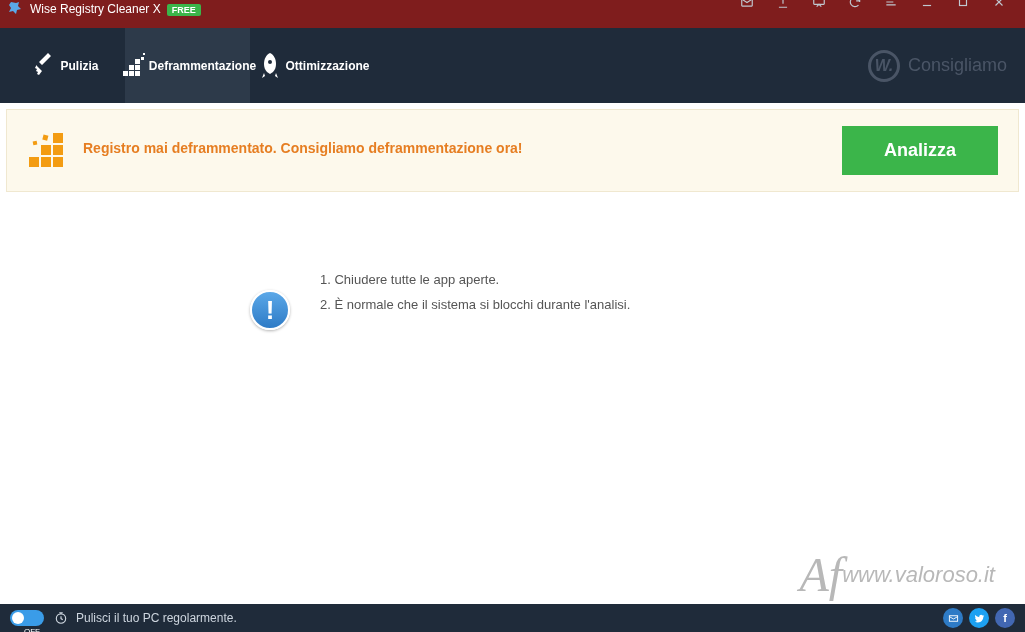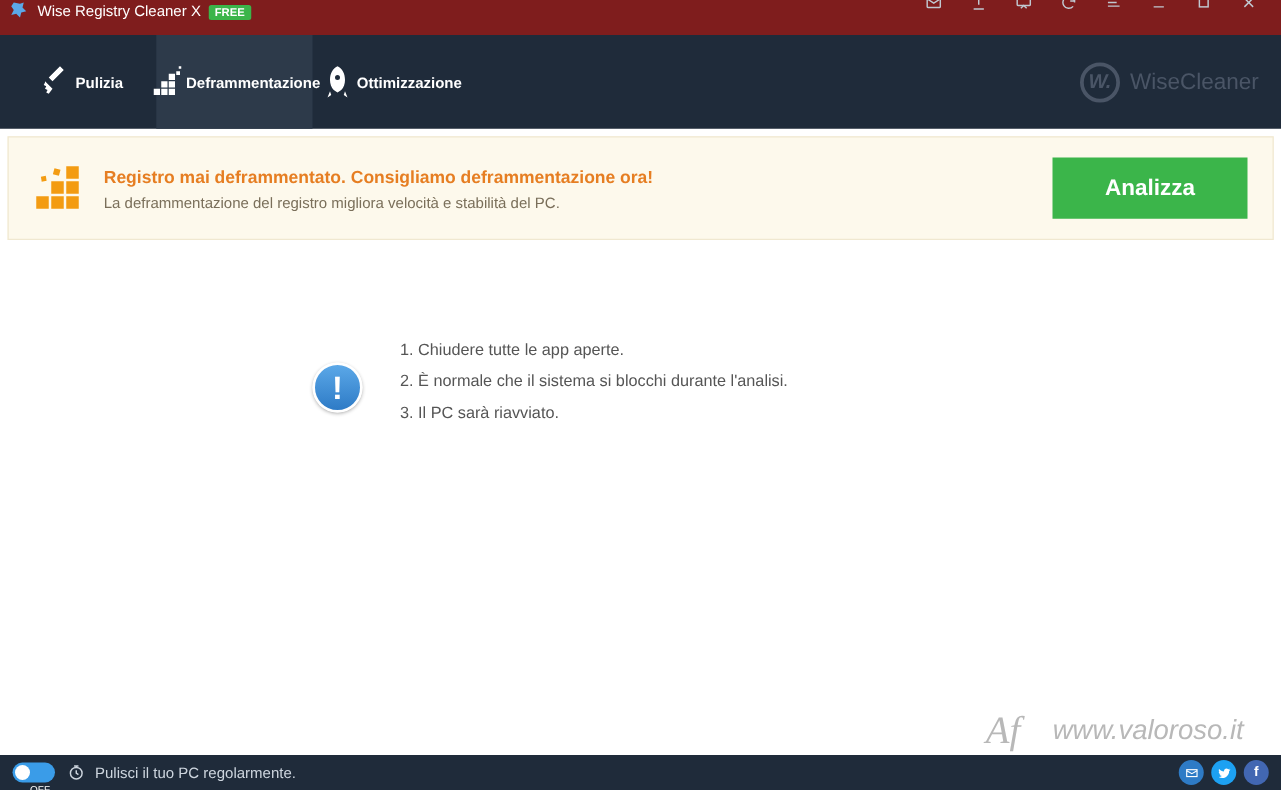--- a/index.html
+++ b/index.html
@@ -24,21 +24,21 @@
 .banner-text{flex:1}
 .banner-title{color:#e67e22;font-weight:bold;font-size:14px;margin-bottom:6px}
 .banner-sub{color:#7a6f5a;font-size:12px}
 .analyze-btn{background:#3bb54a;color:#fff;border:none;padding:14px 42px;font-size:18px;font-weight:bold;cursor:pointer}
 .content{position:relative;height:430px}
 .steps{position:absolute;left:250px;top:80px;display:flex;align-items:flex-start}
 .info-icon{width:40px;height:40px;border-radius:50%;background:linear-gradient(180deg,#5ba8e8,#2e7bc6);display:flex;align-items:center;justify-content:center;color:#fff;font-size:26px;font-weight:bold;margin-right:30px;margin-top:18px;border:2px solid #fff;box-shadow:0 1px 3px rgba(0,0,0,.3)}
 .step-list{font-size:13px;color:#555}
 .step-list div{margin-bottom:10px}
 .watermark{position:absolute;right:30px;bottom:20px;color:#b8b8b8;font-style:italic;font-size:22px;display:flex;align-items:center;font-family:Georgia,serif}
-.wm-sig{font-size:31px;margin-right:26px;font-family:"Brush Script MT",cursive;color:#b8b8b8}
+.wm-sig{font-size:48px;margin-right:0;font-family:"Brush Script MT",cursive;color:#b8b8b8}
 .statusbar{position:absolute;bottom:0;left:0;right:0;height:28px;background:#1f2b3a;display:flex;align-items:center;padding:0 10px;color:#cdd5de;font-size:12px}
 .toggle{width:34px;height:16px;background:#3a9ce8;border-radius:8px;position:relative;margin-right:10px;cursor:pointer}
 .toggle-knob{width:12px;height:12px;background:#fff;border-radius:50%;position:absolute;top:2px;left:2px}
 .toggle-text{position:absolute;right:4px;top:17px;font-size:8px;color:#fff;font-weight:normal}
 .sb-icon{margin-right:8px;display:flex;align-items:center;color:#cdd5de}
 .sb-spacer{flex:1}
 .sb-social{width:20px;height:20px;border-radius:50%;margin-left:6px;display:flex;align-items:center;justify-content:center;cursor:pointer;font-size:11px;color:#fff;font-weight:bold}
 .sb-mail{background:#2e7bc6}
 .sb-tw{background:#1da1f2}
 .sb-fb{background:#4267b2}
@@ -126,51 +126,49 @@
   <div class="tab">
     <div class="tab-icon">
       <svg width="30" height="30" viewBox="0 0 30 30">
           <path fill="#fff" d="M15 2c4 2 6 6 6 11 0 3-1 6-3 8l-3 2-3-2c-2-2-3-5-3-8 0-5 2-9 6-11zm0 7a2 2 0 100 4 2 2 0 000-4zM9 22l-2 5 3-2zM21 22l2 5-3-2z"></path>
         </svg>
     </div>
     <div class="tab-label">Ottimizzazione</div>
   </div>
   <div class="brand">
     <div class="brand-logo">W.</div>
-    <div class="brand-text">WiseCleaner</div>
+    <div class="brand-text">Consigliamo</div>
   </div>
 </div>
 
 <div class="banner">
   <div class="banner-icon">
     <svg viewBox="0 0 40 40" fill="#f39c12">
         <rect x="2" y="26" width="10" height="10"></rect>
         <rect x="14" y="26" width="10" height="10"></rect>
         <rect x="26" y="26" width="10" height="10"></rect>
         <rect x="14" y="14" width="10" height="10"></rect>
         <rect x="26" y="14" width="10" height="10"></rect>
         <rect x="26" y="2" width="10" height="10"></rect>
         <rect x="16" y="4" width="5" height="5" transform="rotate(15 18 6)"></rect>
         <rect x="6" y="10" width="4" height="4" transform="rotate(-10 8 12)"></rect>
       </svg>
   </div>
   <div class="banner-text">
     <div class="banner-title">Registro mai deframmentato. Consigliamo deframmentazione ora!</div>
-    <div class="banner-sub">La deframmentazione del registro migliora velocità e stabilità del PC.</div>
   </div>
   <button class="analyze-btn">Analizza</button>
 </div>
 
 <div class="content">
   <div class="steps">
     <div class="info-icon">!</div>
     <div class="step-list">
       <div>1. Chiudere tutte le app aperte.</div>
       <div>2. È normale che il sistema si blocchi durante l'analisi.</div>
-      <div>3. Il PC sarà riavviato.</div>
     </div>
   </div>
   <div class="watermark">
     <span class="wm-sig">Af</span>
     <span>www.valoroso.it</span>
   </div>
 </div>
 
 <div class="statusbar">
   <div class="toggle">

